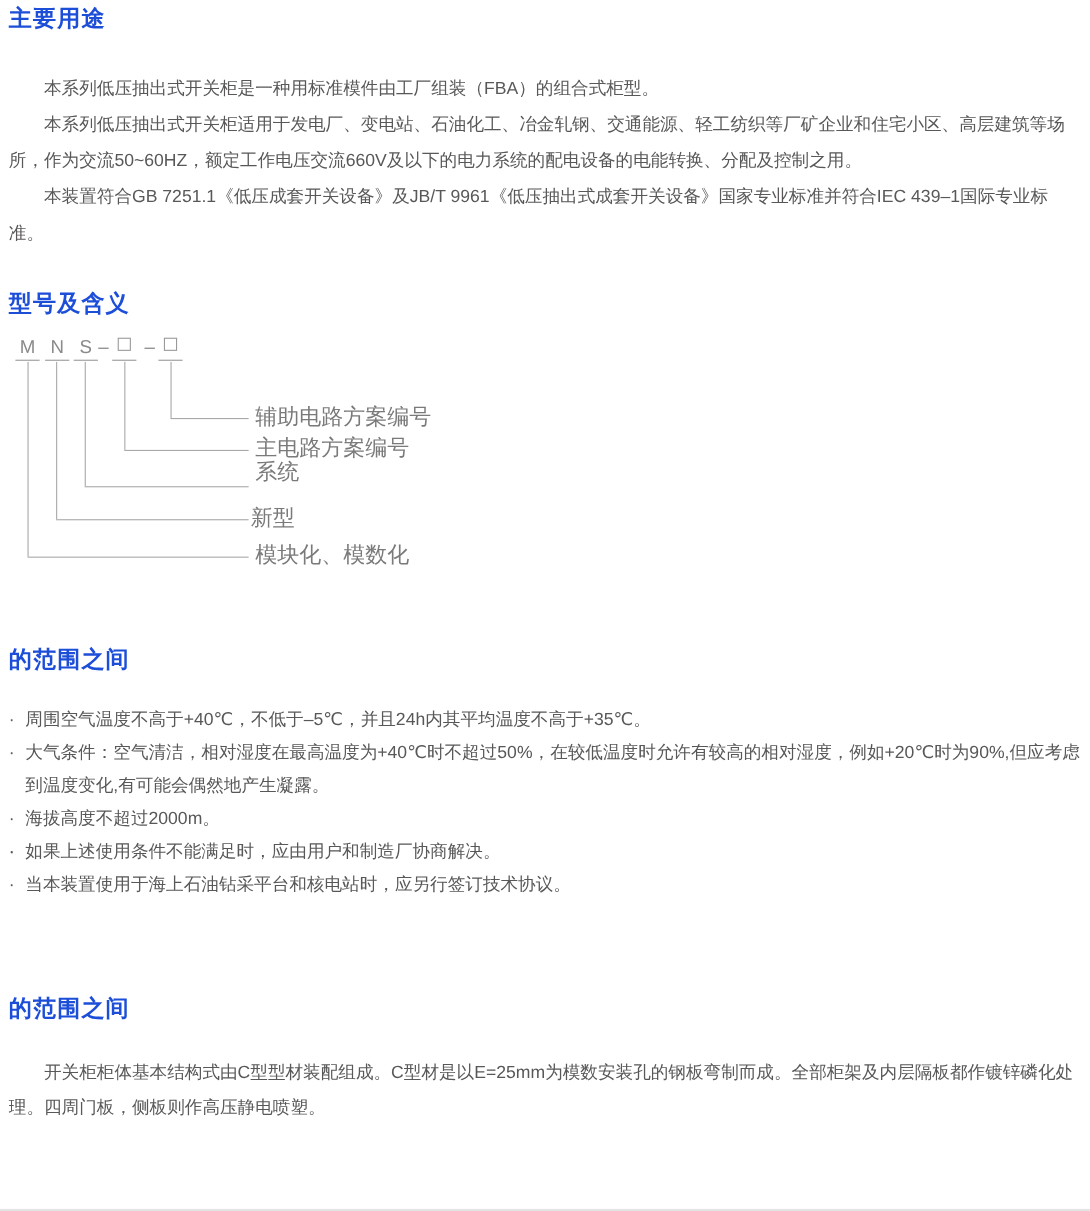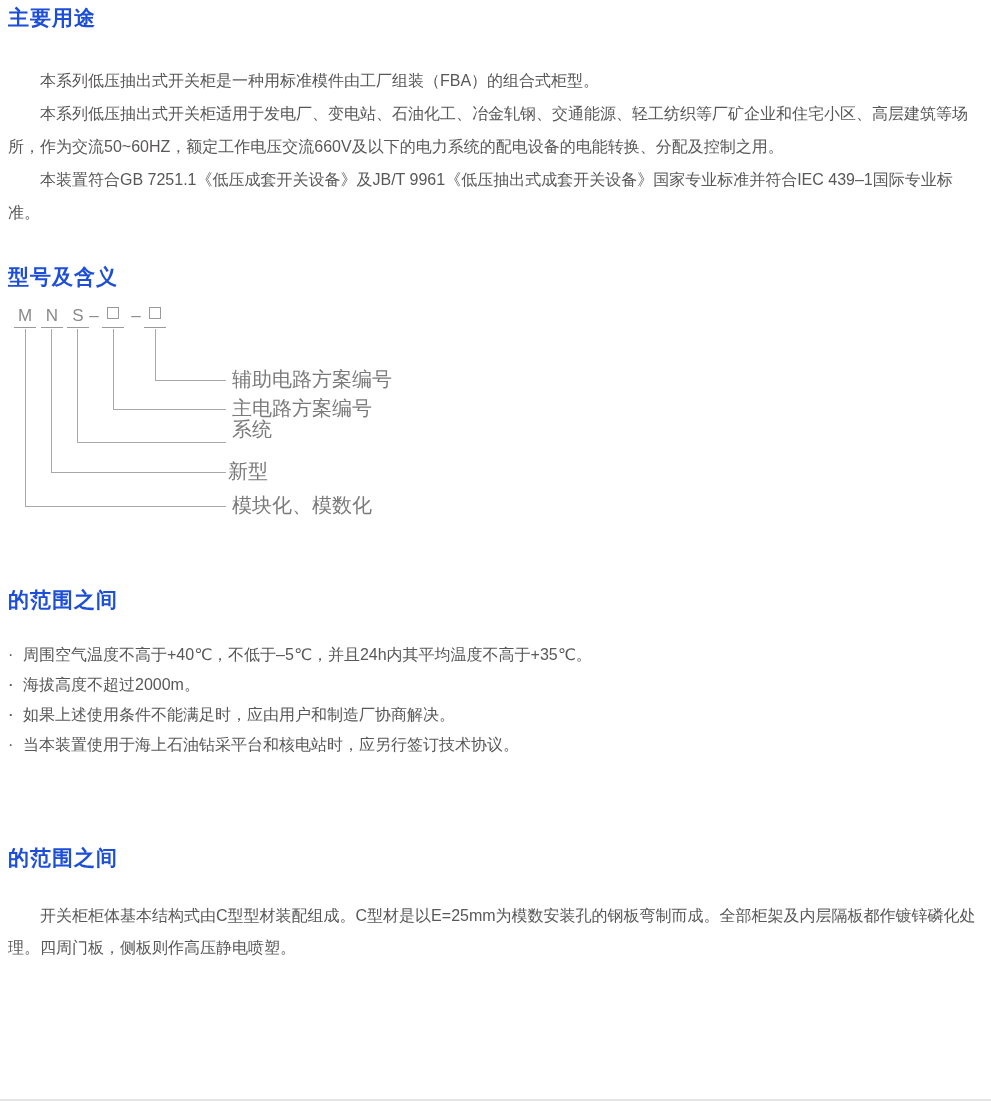--- a/index.html
+++ b/index.html
@@ -141,21 +141,21 @@
     <span class="dlabel" style="left:220px; top:156px">新型</span>
 
     <i class="vline" style="left:17px; top:24px; height:177px"></i>
     <i class="hline" style="left:17px; top:201px; width:201px"></i>
     <span class="dlabel" style="left:224px; top:190px">模块化、模数化</span>
   </div>
 
   <h2 class="section-title title-env">的范围之间</h2>
   <div class="bullet-list">
     <p class="bullet-item"><span class="bullet-dot">·</span><span>周围空气温度不高于+40℃，不低于–5℃，并且24h内其平均温度不高于+35℃。</span></p>
-    <p class="bullet-item"><span class="bullet-dot">·</span></p>
+    <p class="bullet-item"><span class="bullet-dot">·</span><span>大气条件：空气清洁，相对湿度在最高温度为+40℃时不超过50%，在较低温度时允许有较高的相对湿度，例如+20℃时为90%,但应考虑到温度变化,有可能会偶然地产生凝露。</span></p>
     <p class="bullet-item"><span class="bullet-dot">·</span><span>海拔高度不超过2000m。</span></p>
     <p class="bullet-item"><span class="bullet-dot">·</span></p>
     <p class="bullet-item"><span class="bullet-dot">·</span><span>如果上述使用条件不能满足时，应由用户和制造厂协商解决。</span></p>
     <p class="bullet-item"><span class="bullet-dot">·</span><span>当本装置使用于海上石油钻采平台和核电站时，应另行签订技术协议。</span></p>
   </div>
 
   <h2 class="section-title title-struct">的范围之间</h2>
   <div class="struct-block">
     <p class="para">开关柜柜体基本结构式由C型型材装配组成。C型材是以E=25mm为模数安装孔的钢板弯制而成。全部柜架及内层隔板都作镀锌磷化处理。四周门板，侧板则作高压静电喷塑。</p>
   </div>

